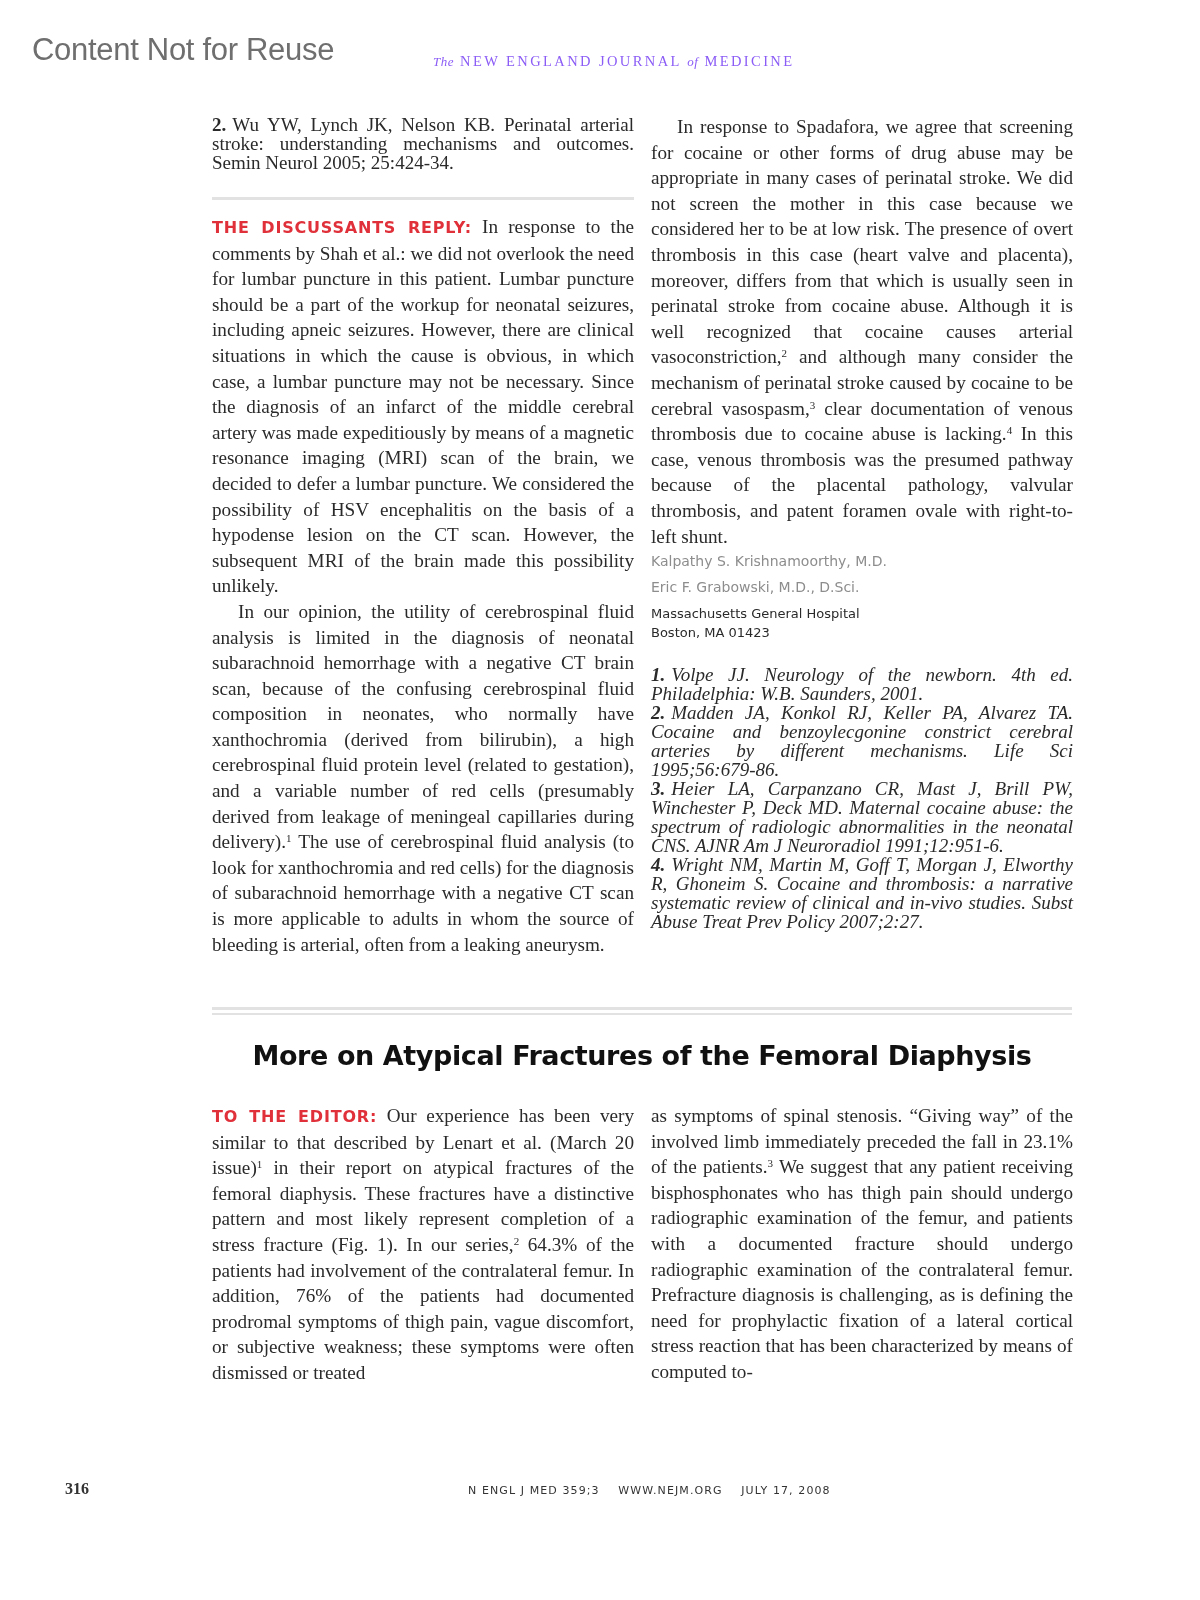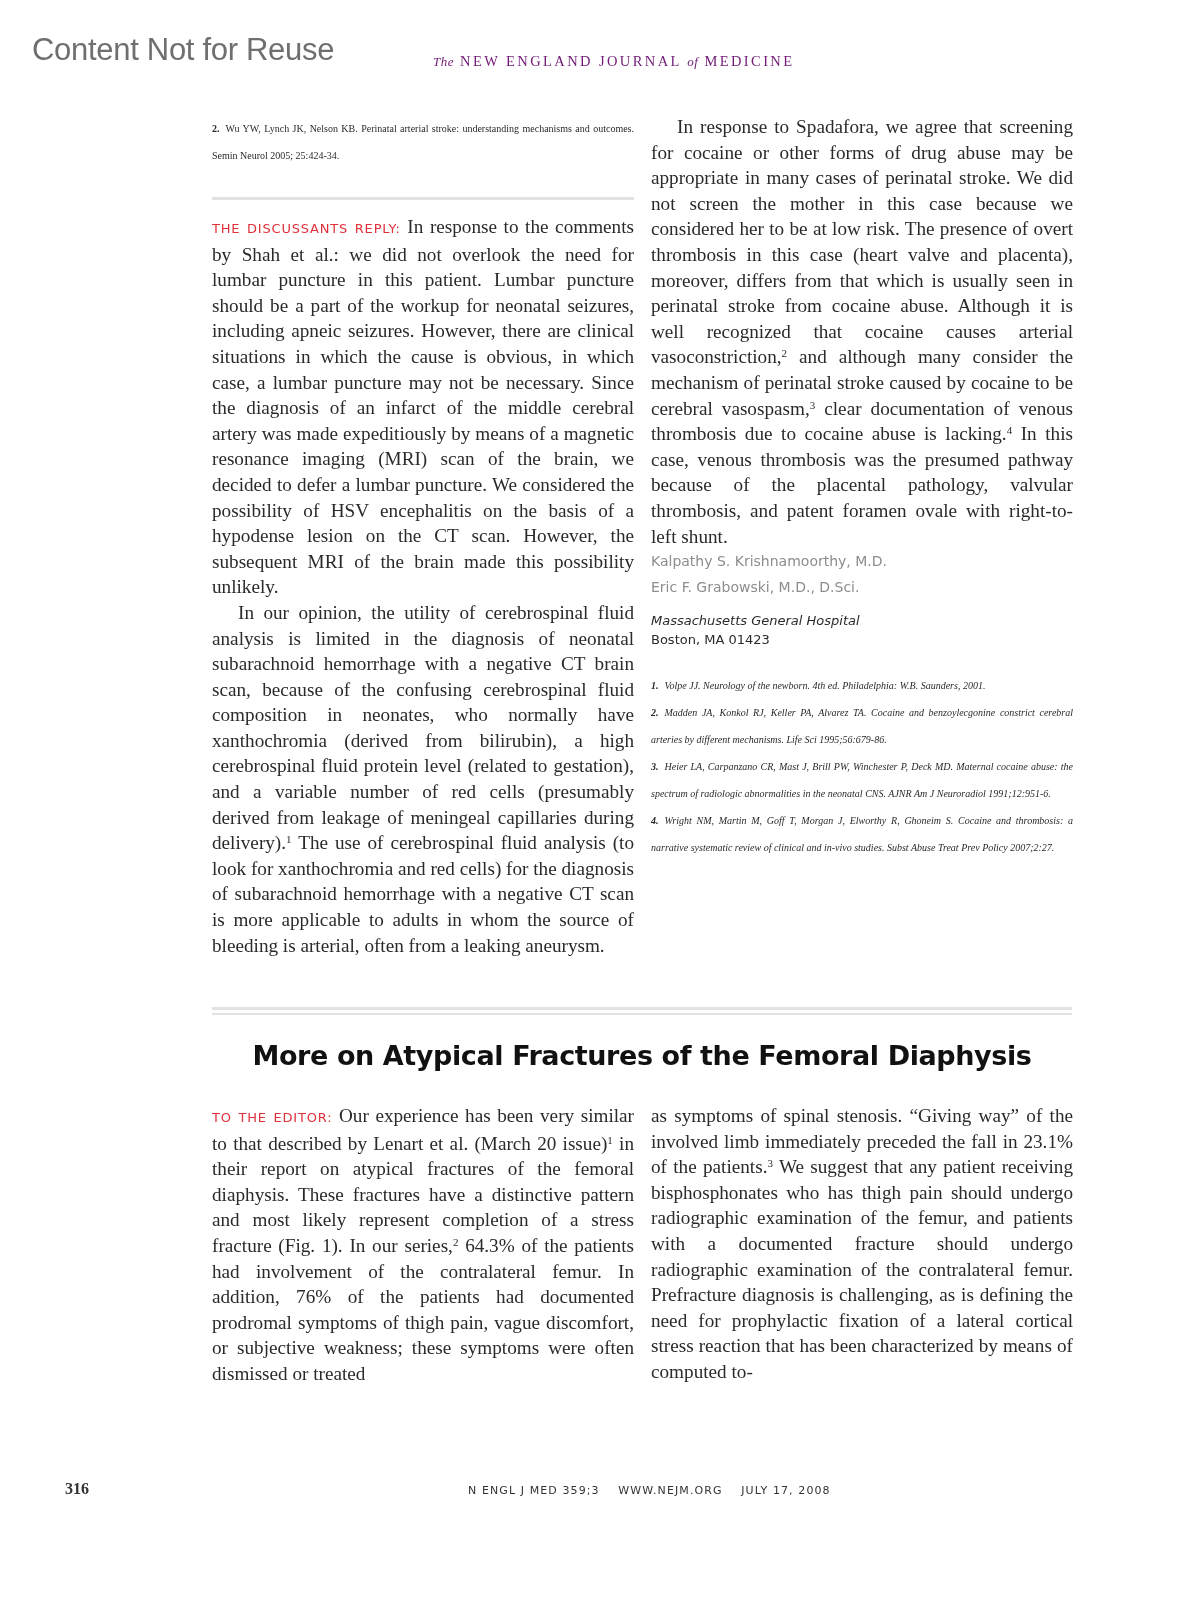--- a/index.html
+++ b/index.html
@@ -1,29 +1,29 @@
 <!DOCTYPE html>
 <html><head>
 <meta charset="utf-8">
 <style>
   html, body { margin: 0; padding: 0; background: #ffffff; }
   body { width: 1200px; height: 1600px; position: relative; overflow: hidden; color: #2a2a2a; }
   .watermark { position: absolute; left: 32px; top: 32px; font-family: "Liberation Sans", sans-serif; font-size: 31px; color: #6f6f6f; letter-spacing: -0.3px; }
-  .masthead { position: absolute; left: 433px; top: 53px; font-family: "Liberation Serif", serif; font-size: 14.5px; color: #701a75; letter-spacing: 2.4px; white-space: nowrap; }
+  .masthead { position: absolute; left: 433px; top: 53px; font-family: "Liberation Serif", serif; font-size: 14.5px; color: #8b5cf6; letter-spacing: 2.4px; white-space: nowrap; }
   .masthead .ital { font-style: italic; letter-spacing: 0.5px; font-size: 13px; }
   .col { position: absolute; width: 422px; font-family: "Liberation Serif", serif; font-size: 19.2px; line-height: 25.6px; text-align: justify; hyphens: manual; }
   .col-left { left: 212px; }
   .col-right { left: 651px; }
-  .ref { font-size: 10px; line-height: 27px; text-align: justify; margin: 0; }
+  .ref { font-size: 19px; line-height: 19px; text-align: justify; margin: 0; }
   .ref .num { font-weight: bold; margin-right: 6px; }
   .rule { position: absolute; left: 212px; height: 3px; background: #e2e2e2; }
   .rule-single { top: 197px; width: 422px; }
   .rule-double-a { top: 1007px; width: 860px; }
   .rule-double-b { top: 1013px; width: 860px; height: 2px; }
-  .label { font-family: "DejaVu Sans", sans-serif; font-weight: normal; color: #e0303a; font-size: 13px; letter-spacing: 0.8px; }
+  .label { font-family: "DejaVu Sans", sans-serif; font-weight: bold; color: #e0303a; font-size: 16px; letter-spacing: 0.8px; }
   p { margin: 0; }
   .indent { text-indent: 26px; }
   .sig { font-family: "DejaVu Sans", sans-serif; color: #8d8d8d; font-size: 14px; line-height: 25.6px; text-align: left; }
   .inst { font-family: "DejaVu Sans", sans-serif; font-size: 13px; line-height: 19px; color: #2a2a2a; text-align: left; }
   .refs-block { margin-top: 23px; font-style: italic; }
   .article-title { position: absolute; left: 212px; top: 1040px; width: 860px; text-align: center; font-family: "DejaVu Sans", sans-serif; font-weight: bold; font-size: 27px; color: #111; letter-spacing: -0.4px; }
   .footer-page { position: absolute; left: 65px; top: 1480px; font-family: "Liberation Serif", serif; font-weight: bold; font-size: 16px; color: #333; }
   .footer-center { position: absolute; left: 468px; top: 1484px; font-family: "DejaVu Sans", sans-serif; font-size: 11px; letter-spacing: 1.1px; color: #333; white-space: nowrap; }
   .footer-center span { margin-right: 14px; }
   sup { font-size: 11px; line-height: 0; vertical-align: 6px; }
@@ -56,21 +56,21 @@
     <span>In our opinion, the utility of cerebrospinal fluid analysis is limited in the diagnosis of neonatal subarachnoid hemorrhage with a negative CT brain scan, because of the confusing cerebrospinal fluid composition in neonates, who normally have xanthochromia (derived from bilirubin), a high cerebrospinal fluid protein level (related to gestation), and a variable number of red cells (presumably derived from leakage of meningeal capillaries during delivery).</span><sup>1</sup><span> The use of cerebrospinal fluid analysis (to look for xanthochromia and red cells) for the diagnosis of subarachnoid hemorrhage with a negative CT scan is more applicable to adults in whom the source of bleeding is arterial, often from a leaking aneurysm.</span>
   </p>
 </div>
 
 <div class="col col-right" style="top:114px;">
   <p class="indent">
     <span>In response to Spadafora, we agree that screening for cocaine or other forms of drug abuse may be appropriate in many cases of perinatal stroke. We did not screen the mother in this case because we considered her to be at low risk. The presence of overt thrombosis in this case (heart valve and placenta), moreover, differs from that which is usually seen in perinatal stroke from cocaine abuse. Although it is well recognized that cocaine causes arterial vasoconstriction,</span><sup>2</sup><span> and although many consider the mechanism of perinatal stroke caused by cocaine to be cerebral vasospasm,</span><sup>3</sup><span> clear documentation of venous thrombosis due to cocaine abuse is lacking.</span><sup>4</sup><span> In this case, venous thrombosis was the presumed pathway because of the placental pathology, valvular thrombosis, and patent foramen ovale with right-to-left shunt.</span>
   </p>
   <div class="sig">Kalpathy S. Krishnamoorthy, M.D.</div>
   <div class="sig">Eric F. Grabowski, M.D., D.Sci.</div>
-  <div class="inst" style="margin-top:11px;font-style:italic;">Massachusetts General Hospital</div>
+  <div class="inst" style="margin-top:4px;">Massachusetts General Hospital</div>
   <div class="inst">Boston, MA 01423</div>
   <div class="refs-block">
     <p class="ref"><span class="num">1.</span><span>Volpe JJ. Neurology of the newborn. 4th ed. Philadelphia: W.B. Saunders, 2001.</span></p>
     <p class="ref"><span class="num">2.</span><span>Madden JA, Konkol RJ, Keller PA, Alvarez TA. Cocaine and benzoylecgonine constrict cerebral arteries by different mechanisms. Life Sci 1995;56:679-86.</span></p>
     <p class="ref"><span class="num">3.</span><span>Heier LA, Carpanzano CR, Mast J, Brill PW, Winchester P, Deck MD. Maternal cocaine abuse: the spectrum of radiologic abnormalities in the neonatal CNS. AJNR Am J Neuroradiol 1991;12:951-6.</span></p>
     <p class="ref"><span class="num">4.</span><span>Wright NM, Martin M, Goff T, Morgan J, Elworthy R, Ghoneim S. Cocaine and thrombosis: a narrative systematic review of clinical and in-vivo studies. Subst Abuse Treat Prev Policy 2007;2:27.</span></p>
   </div>
 </div>
 
 <div class="rule rule-double-a"></div>

